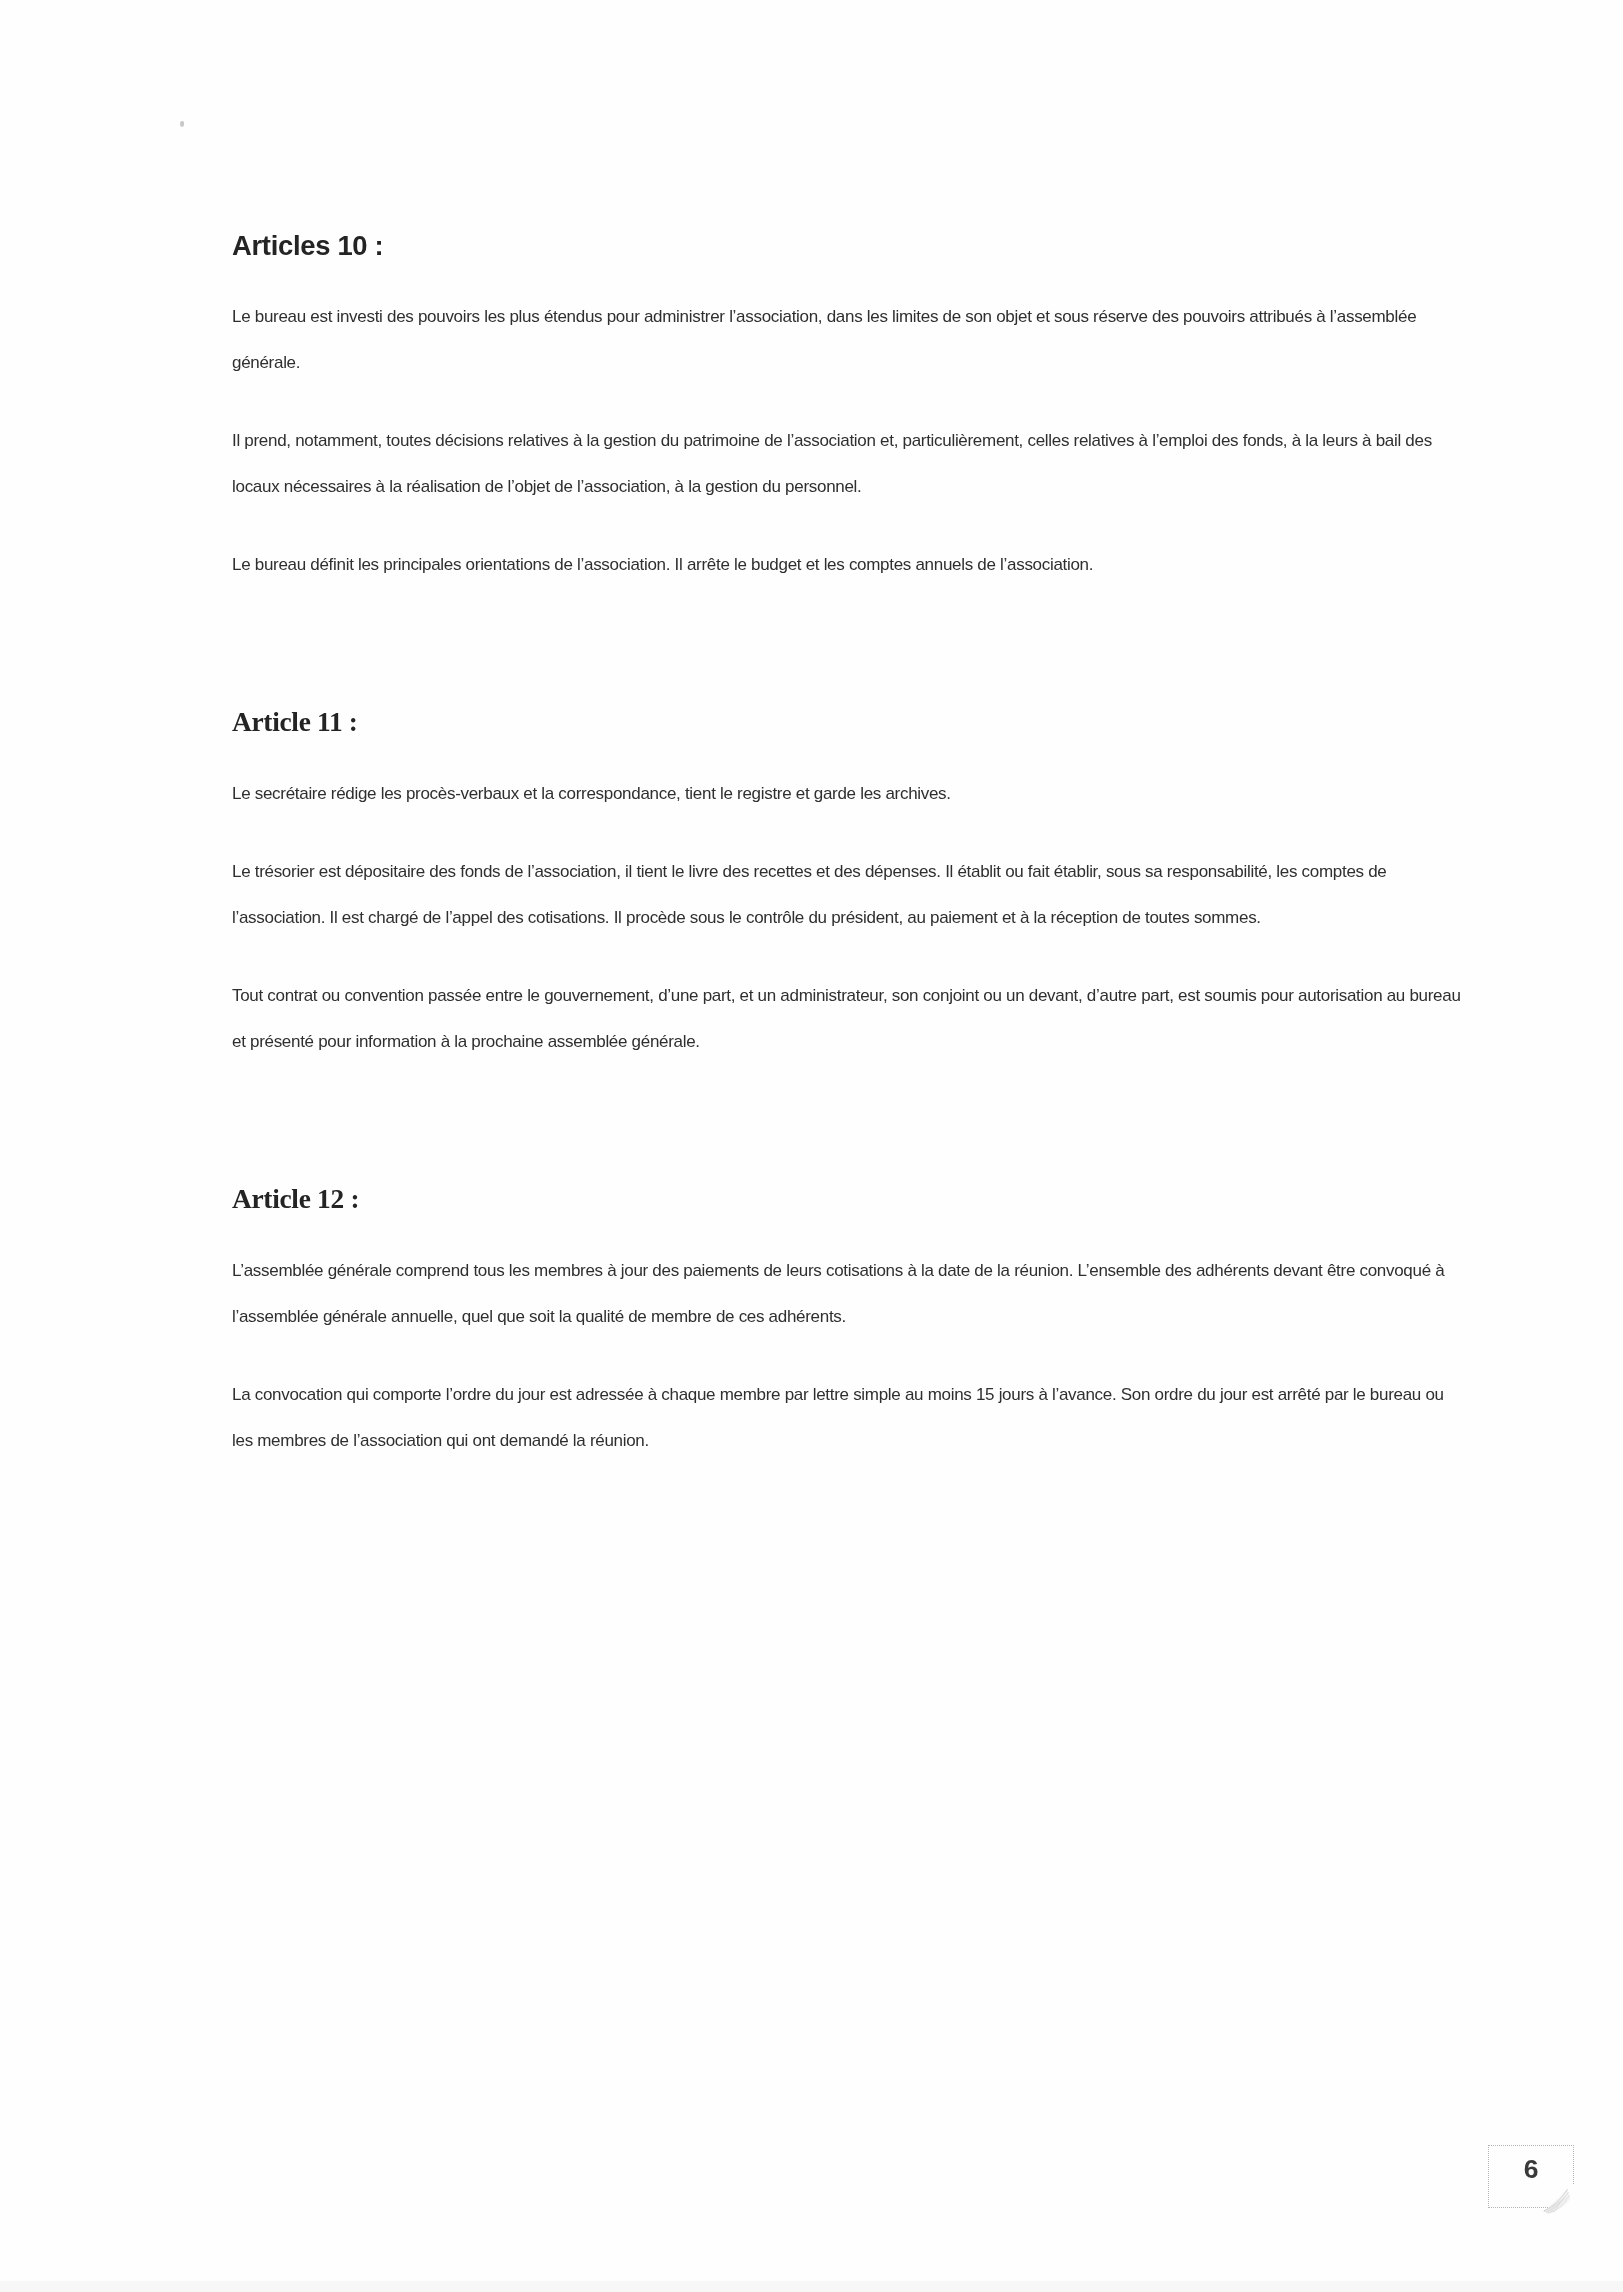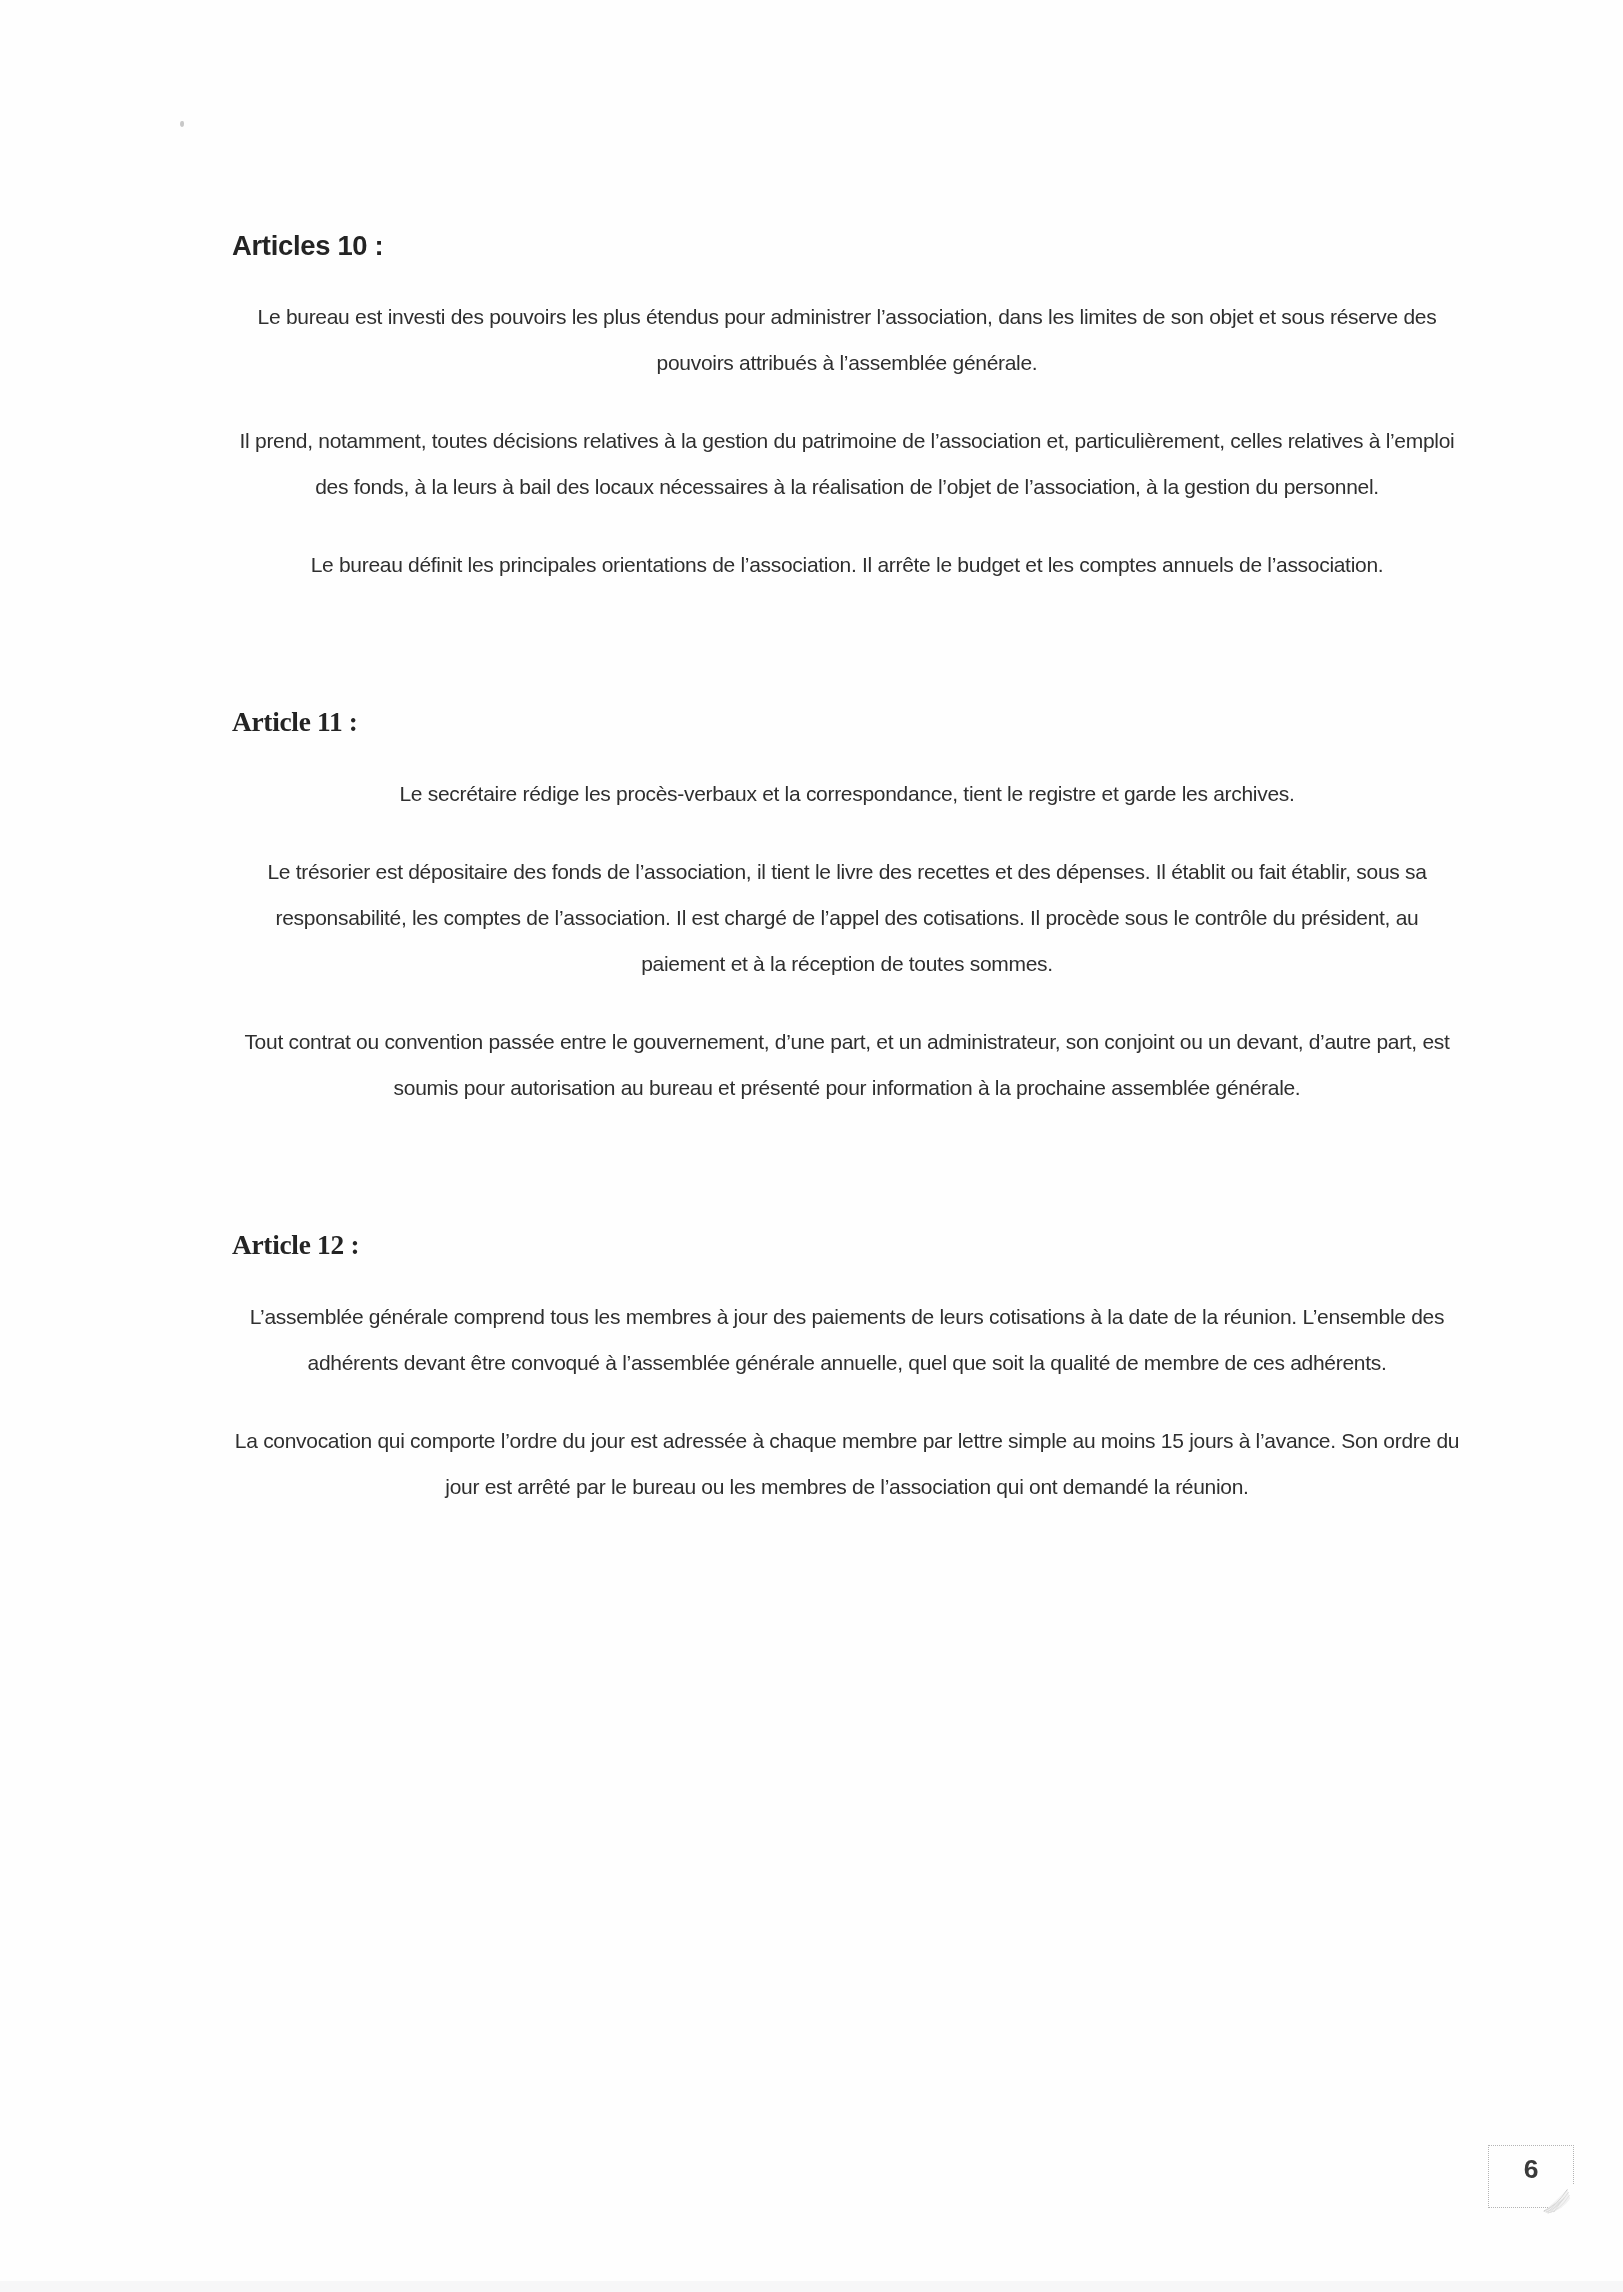--- a/index.html
+++ b/index.html
@@ -33,25 +33,25 @@
     line-height: 33px;
     font-weight: bold;
     color: #242424;
     margin: 0;
   }
   .article-heading.spaced {
     margin-top: 118px;
     font-family: Liberation Serif, serif;
   }
   .para {
-    font-size: 21px;
+    font-size: 17px;
     line-height: 46px;
     margin: 32px 0 0 0;
     color: #2f2f2f;
-    text-align: center;
+    text-align: left;
   }
   
   .page-number-box {
     position: absolute;
     left: 1488px;
     top: 2145px;
     width: 86px;
     height: 63px;
     border: 1px dotted #b4b4b4;
     background: #fefefe;

